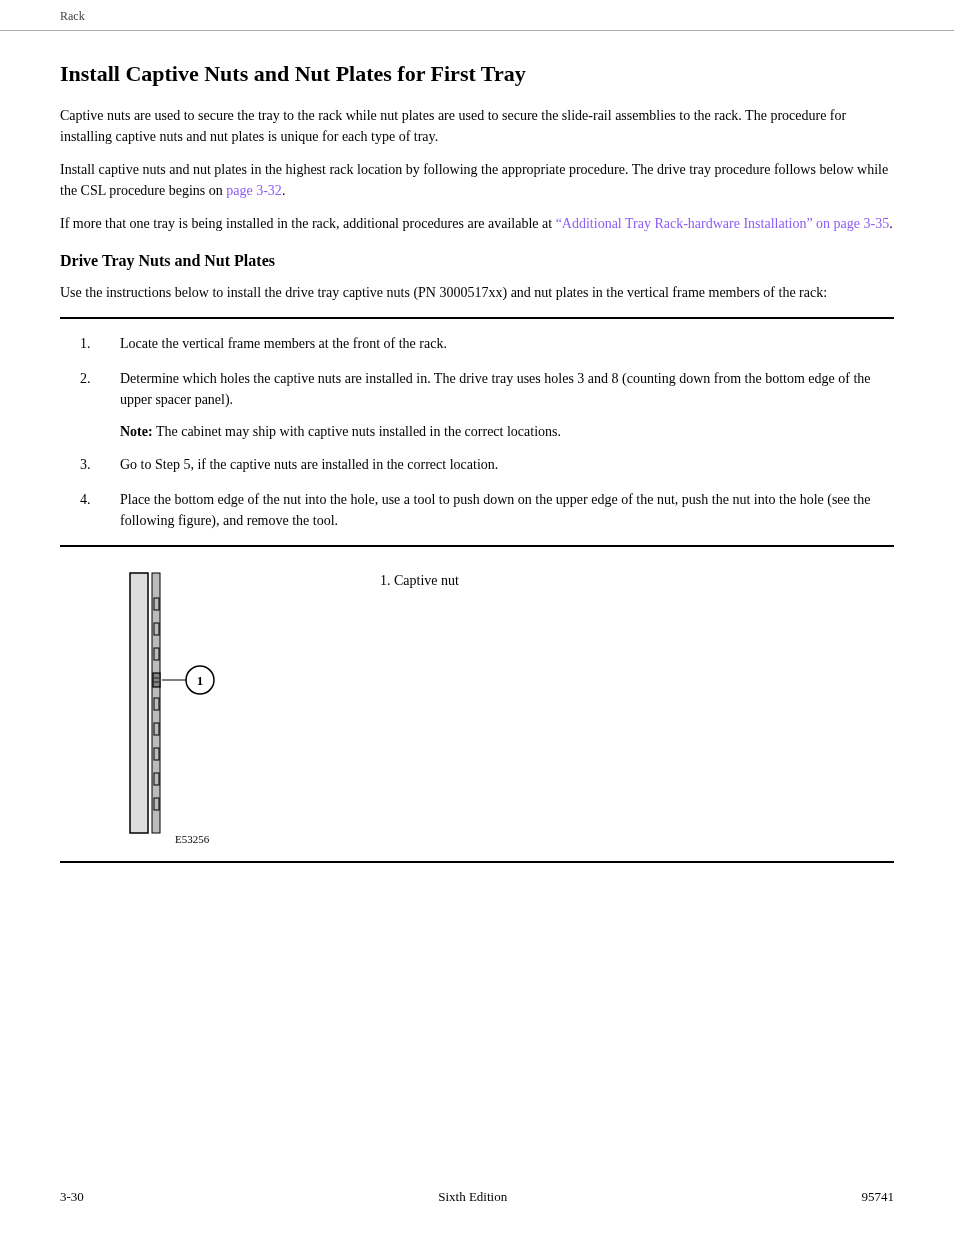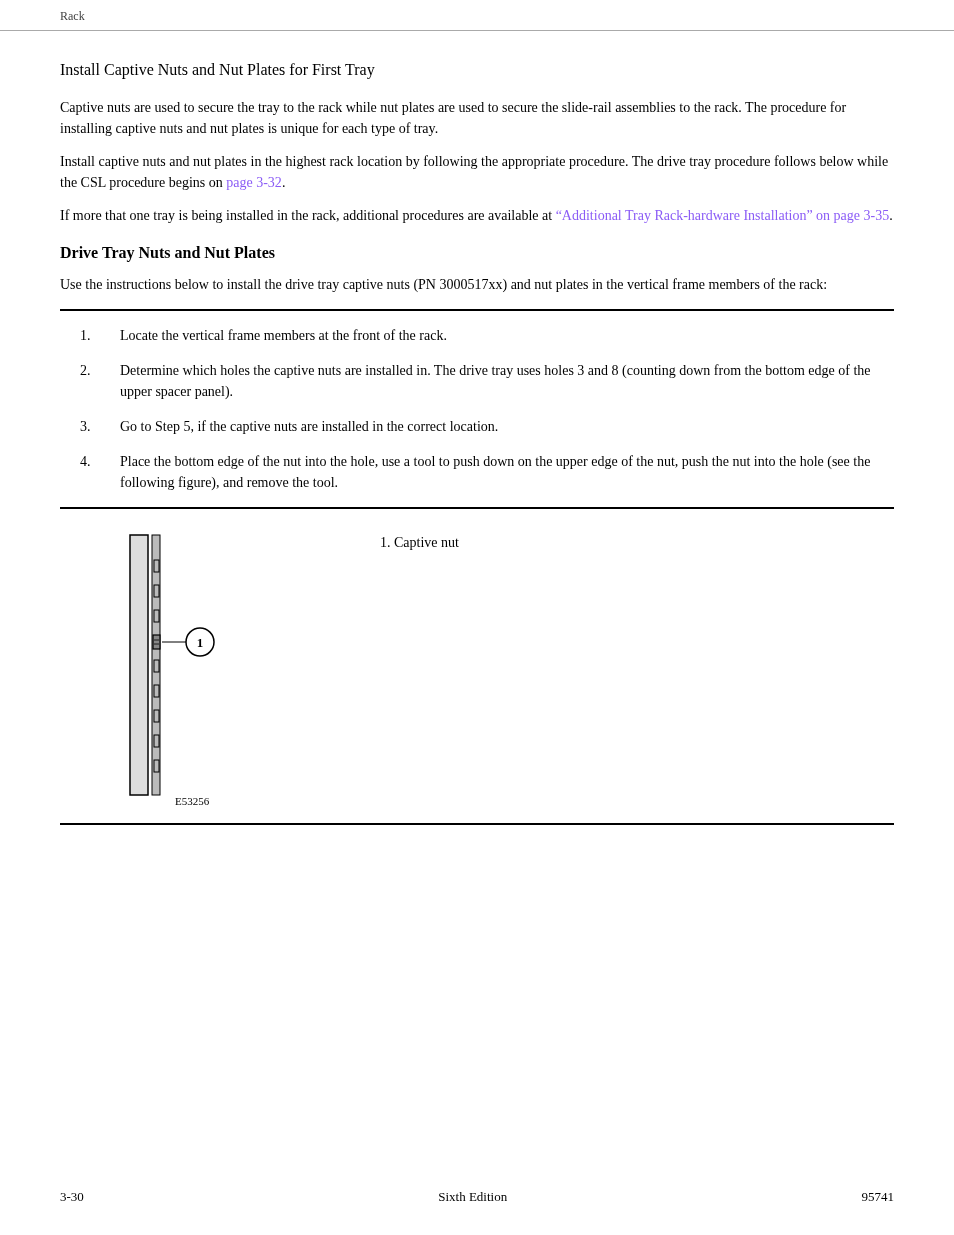--- a/index.html
+++ b/index.html
@@ -23,22 +23,22 @@
       margin-bottom: 0;
     }
     .header-text {
       font-size: 12px;
       color: #444;
     }
     .content {
       padding: 20px 60px 20px 60px;
     }
     .page-title {
-      font-size: 16px;
-      font-weight: normal;
+      font-size: 22px;
+      font-weight: bold;
       margin-bottom: 18px;
       margin-top: 10px;
     }
     .body-text {
       margin-bottom: 12px;
       font-size: 14px;
       line-height: 1.5;
     }
     .link {
       color: #8b5cf6;
@@ -148,20 +148,24 @@
       <div class="step">
         <span class="step-num">1.</span>
         <span class="step-text">Locate the vertical frame members at the front of the rack.</span>
       </div>
 
       <div class="step">
         <span class="step-num">2.</span>
         <span class="step-text">Determine which holes the captive nuts are installed in. The drive tray uses holes 3 and 8 (counting down from the bottom edge of the upper spacer panel).</span>
       </div>
 
+      <div class="note-block">
+        <span class="note-bold">Note:</span>
+        <span>The cabinet may ship with captive nuts installed in the correct locations.</span>
+      </div>
 
       <div class="step">
         <span class="step-num">3.</span>
         <span class="step-text">Go to Step 5, if the captive nuts are installed in the correct location.</span>
       </div>
 
       <div class="step">
         <span class="step-num">4.</span>
         <span class="step-text">Place the bottom edge of the nut into the hole, use a tool to push down on the upper edge of the nut, push the nut into the hole (see the following figure), and remove the tool.</span>
       </div>

